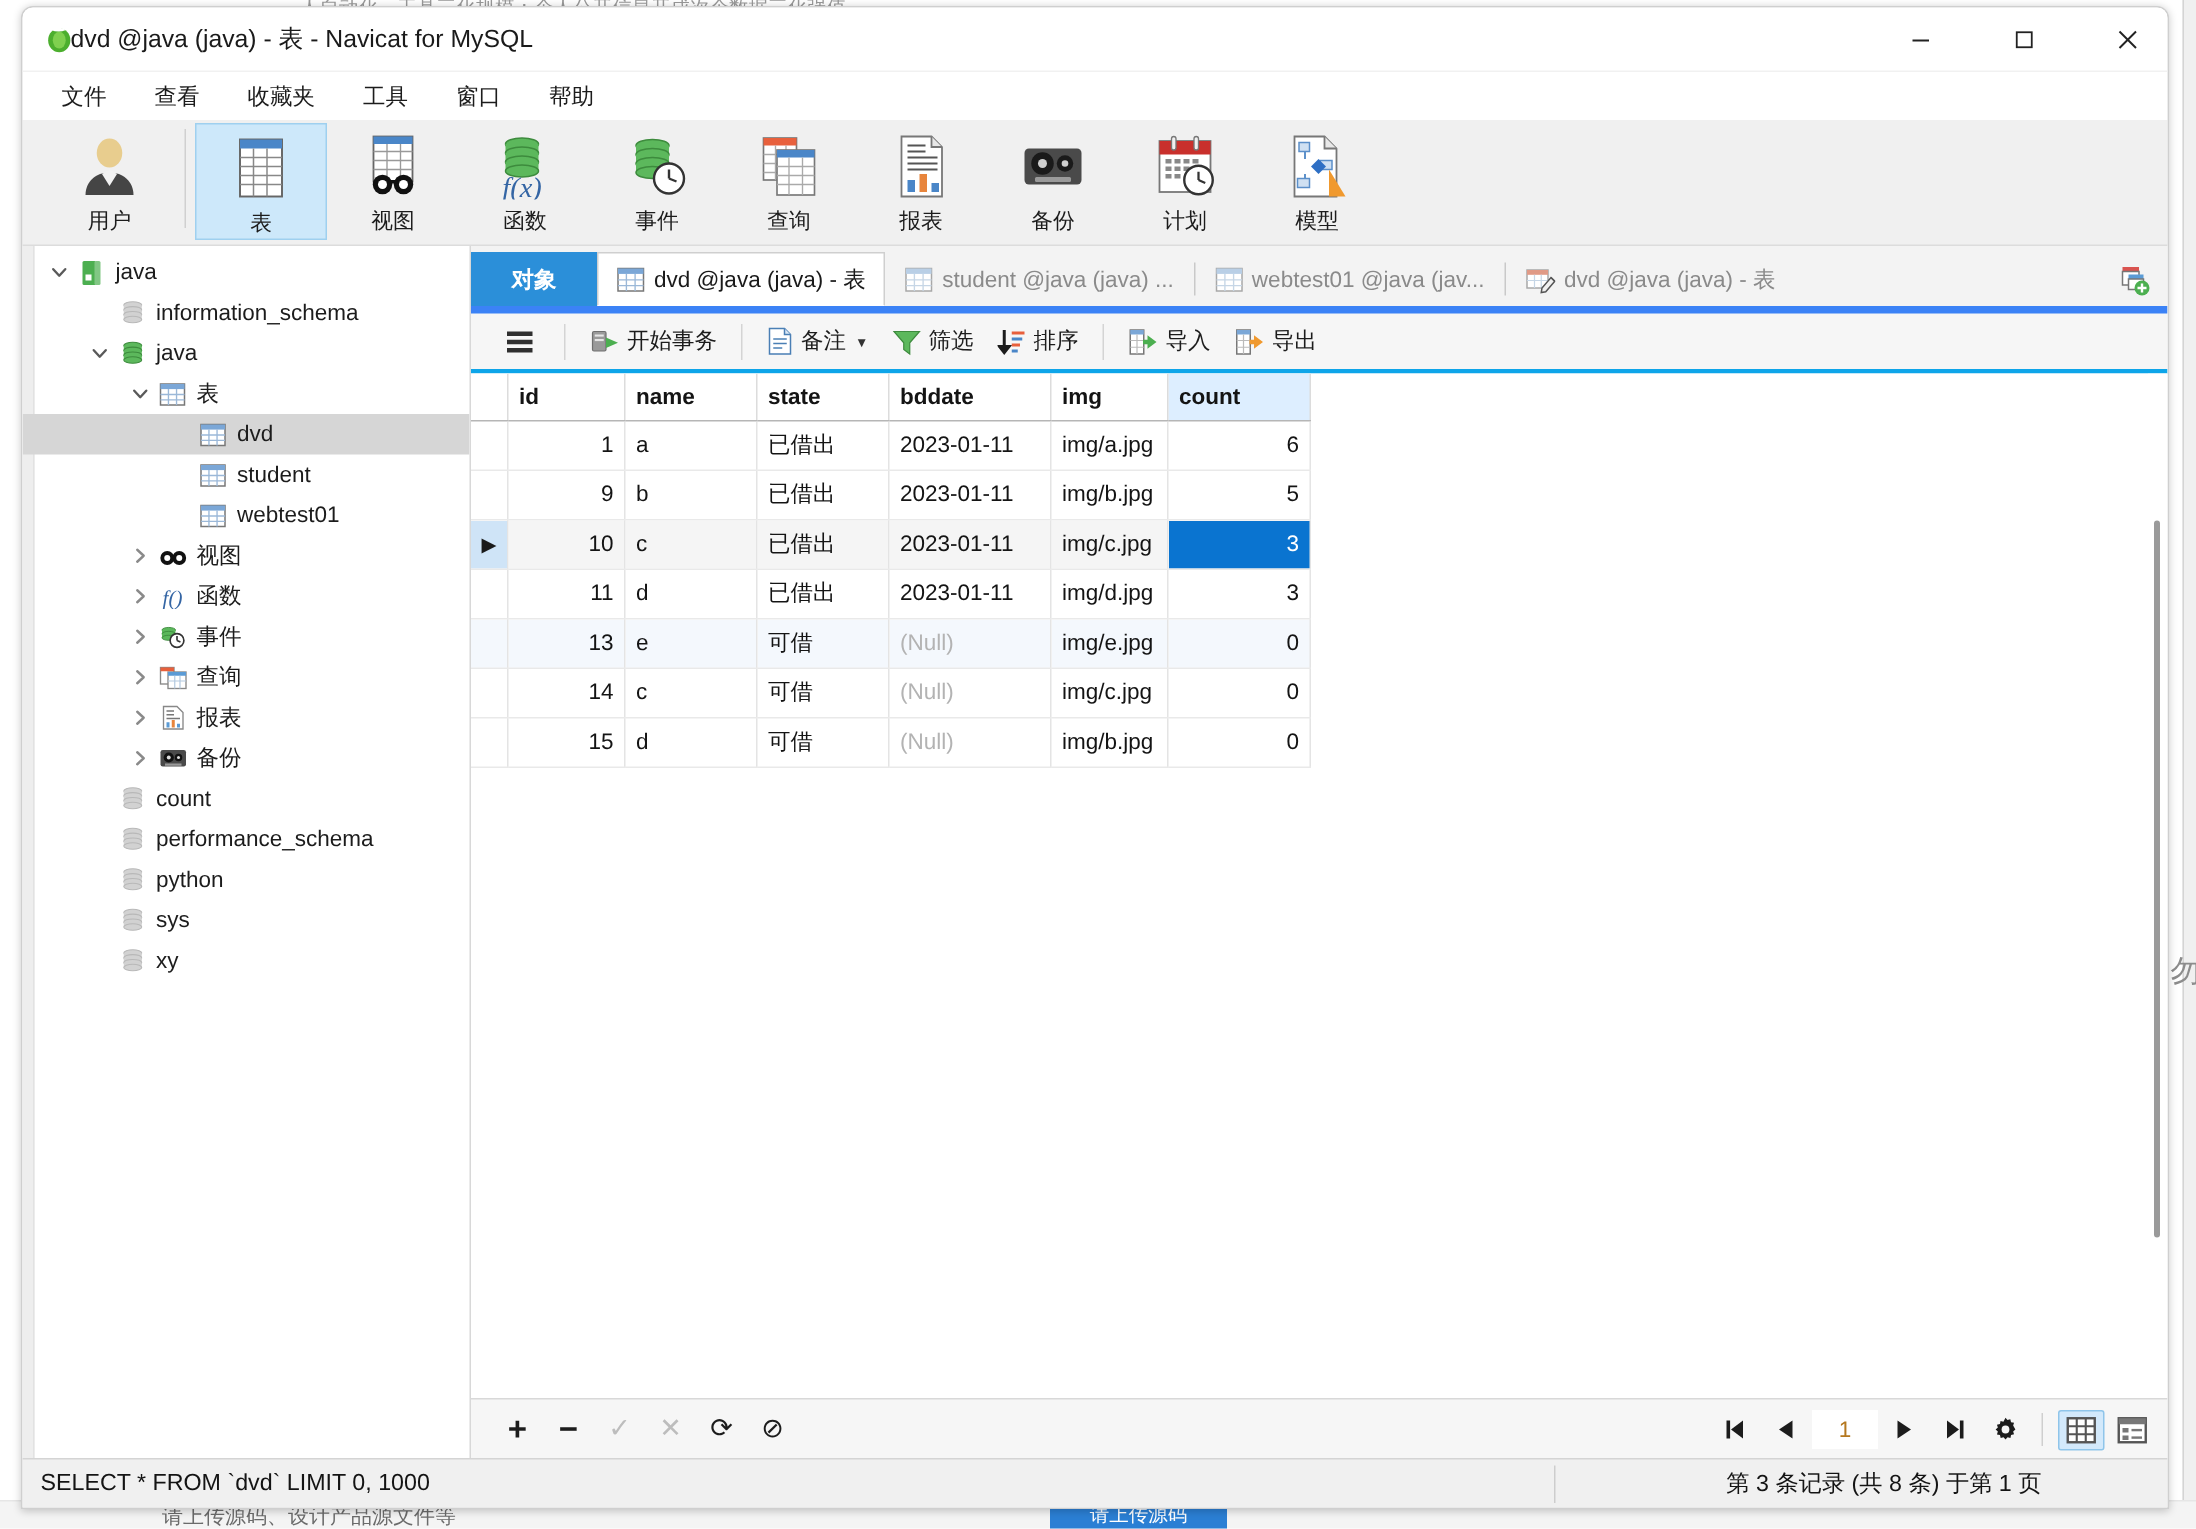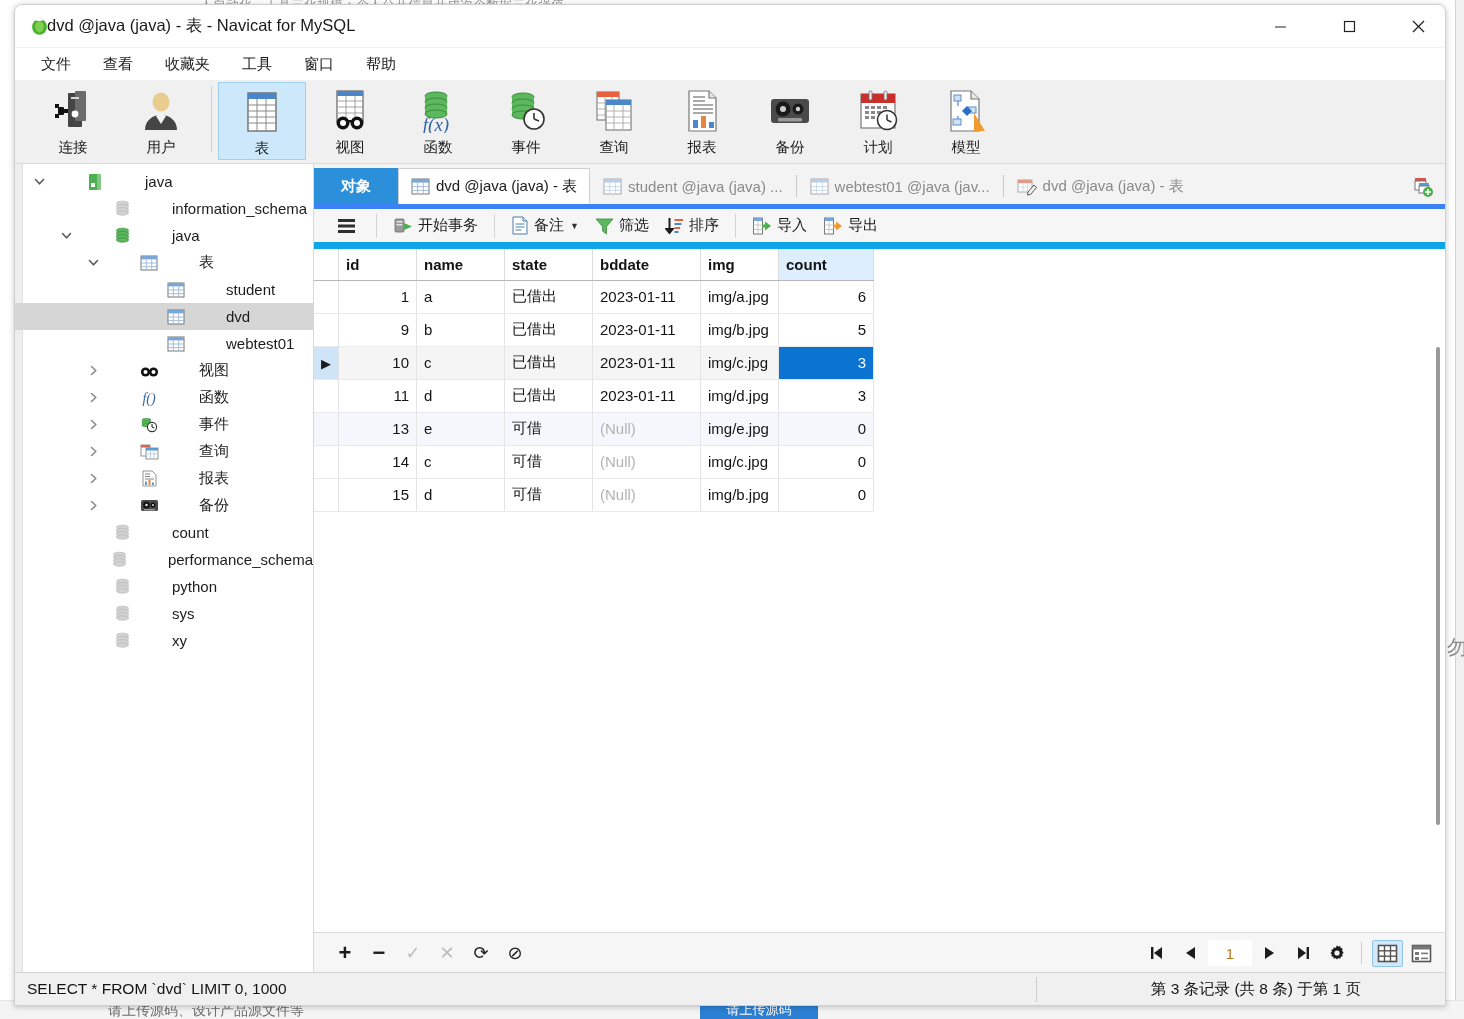--- a/index.html
+++ b/index.html
@@ -147,21 +147,20 @@
   #sidebar-left-rail {
     position: absolute; left: 0; top: 0; width: 8px; height: 100%;
     background: #eeeeee; border-right: 1px solid #e2e2e2;
   }
   .tree-row {
     position: relative;
     height: 27px;
     display: flex; align-items: center;
     font-size: 15px; color: #1c1c1c;
     white-space: nowrap;
-    gap: 34px;
   }
   .tree-row.selected { background: #d6d6d6; }
   .tw { width: 20px; display:flex; align-items:center; justify-content:center; }
   .tree-icon { width: 24px; display:flex; align-items:center; justify-content:center; }
   .tree-label { margin-left: 4px; }
 
   
   #right-panel {
     flex: 1;
     background: #ffffff;
@@ -203,21 +202,21 @@
   #tab-add {
     position: absolute; right: 6px; top: 8px;
     width: 32px; height: 30px;
     display: flex; align-items: center; justify-content: center;
   }
 
   
   #gridtoolbar {
     height: 40px;
     background: #f6f6f6;
-    border-bottom: 7px solid #0ea5e9;
+    border-bottom: 3px solid #0ea5e9;
     display: flex; align-items: center;
     padding-left: 12px;
   }
   .gt-btn {
     display: flex; align-items: center;
     height: 28px; padding: 0 8px;
     font-size: 15px; color: #1c1c1c;
     white-space: nowrap;
   }
   .gt-btn .gt-icon { margin-right: 5px; display: flex; align-items: center; }
@@ -377,35 +376,20 @@
   <div id="menubar">
       <div class="menu-item">文件</div>
       <div class="menu-item">查看</div>
       <div class="menu-item">收藏夹</div>
       <div class="menu-item">工具</div>
       <div class="menu-item">窗口</div>
       <div class="menu-item">帮助</div>
     </div>
 
   <div id="toolbar">
-      <div class="tb-item">
-        <div class="tb-icon">
-          <svg width="44" height="42" viewBox="0 0 44 42">
-      <path d="M4 14h4v4h-4z" fill="#111"></path>
-            <path d="M4 24h4v4h-4z" fill="#111"></path>
-      <rect x="7" y="17" width="6" height="8" rx="1" fill="#111"></rect>
-      <path d="M13 19h4v4h-4z" fill="#111"></path>
-      <rect x="17" y="3" width="14" height="34" rx="1" fill="#454545"></rect>
-      <rect x="24" y="1" width="11" height="30" rx="1" fill="#6b6b6b"></rect>
-      <circle cx="24" cy="24" r="3.4" fill="#ffffff"></circle>
-      <rect x="20" y="7" width="8" height="2" fill="#d8d8d8"></rect>
-    </svg>
-        </div>
-        <div class="tb-label">连接</div>
-      </div>
       <div class="tb-item">
         <div class="tb-icon">
           <svg width="44" height="42" viewBox="0 0 44 42">
       <ellipse cx="22" cy="12" rx="8.5" ry="9.6" fill="#e8cd8e"></ellipse>
       <path d="M6 40c0-9 7-15 16-15s16 6 16 15z" fill="#454545"></path>
       <path d="M17 26l5 8 5-8-5-3z" fill="#f2f2f2"></path>
     </svg>
         </div>
         <div class="tb-label">用户</div>
       </div>
@@ -655,51 +639,51 @@
       <g stroke="#9bb8d8" stroke-width=".9">
         <line x1="1" y1="8" x2="17" y2="8"></line>
                   <line x1="1" y1="11.6" x2="17" y2="11.6"></line>
         <line x1="6.3" y1="4.4" x2="6.3" y2="15"></line>
                   <line x1="11.7" y1="4.4" x2="11.7" y2="15"></line>
       </g>
     </svg>
             </div>
             <span class="tree-label">表</span>
           </div>
-          <div class="tree-row" style="padding-left: 95px;">
+          <div class="tree-row selected" style="padding-left: 95px;">
             <div class="tw"></div>
             <div class="tree-icon">
               <svg width="18" height="16" viewBox="0 0 18 16">
       <rect x="1" y="1" width="16" height="14" fill="#ffffff" stroke="#777" stroke-width="1"></rect>
       <rect x="1" y="1" width="16" height="3.4" fill="#7ba7d7"></rect>
       <g stroke="#9bb8d8" stroke-width=".9">
         <line x1="1" y1="8" x2="17" y2="8"></line>
                   <line x1="1" y1="11.6" x2="17" y2="11.6"></line>
         <line x1="6.3" y1="4.4" x2="6.3" y2="15"></line>
                   <line x1="11.7" y1="4.4" x2="11.7" y2="15"></line>
       </g>
     </svg>
             </div>
-            <span class="tree-label">student</span>
-          </div>
-          <div class="tree-row selected" style="padding-left: 95px;">
+            <span class="tree-label">dvd</span>
+          </div>
+          <div class="tree-row" style="padding-left: 95px;">
             <div class="tw"></div>
             <div class="tree-icon">
               <svg width="18" height="16" viewBox="0 0 18 16">
       <rect x="1" y="1" width="16" height="14" fill="#ffffff" stroke="#777" stroke-width="1"></rect>
       <rect x="1" y="1" width="16" height="3.4" fill="#7ba7d7"></rect>
       <g stroke="#9bb8d8" stroke-width=".9">
         <line x1="1" y1="8" x2="17" y2="8"></line>
                   <line x1="1" y1="11.6" x2="17" y2="11.6"></line>
         <line x1="6.3" y1="4.4" x2="6.3" y2="15"></line>
                   <line x1="11.7" y1="4.4" x2="11.7" y2="15"></line>
       </g>
     </svg>
             </div>
-            <span class="tree-label">dvd</span>
+            <span class="tree-label">student</span>
           </div>
           <div class="tree-row" style="padding-left: 95px;">
             <div class="tw"></div>
             <div class="tree-icon">
               <svg width="18" height="16" viewBox="0 0 18 16">
       <rect x="1" y="1" width="16" height="14" fill="#ffffff" stroke="#777" stroke-width="1"></rect>
       <rect x="1" y="1" width="16" height="3.4" fill="#7ba7d7"></rect>
       <g stroke="#9bb8d8" stroke-width=".9">
         <line x1="1" y1="8" x2="17" y2="8"></line>
                   <line x1="1" y1="11.6" x2="17" y2="11.6"></line>

